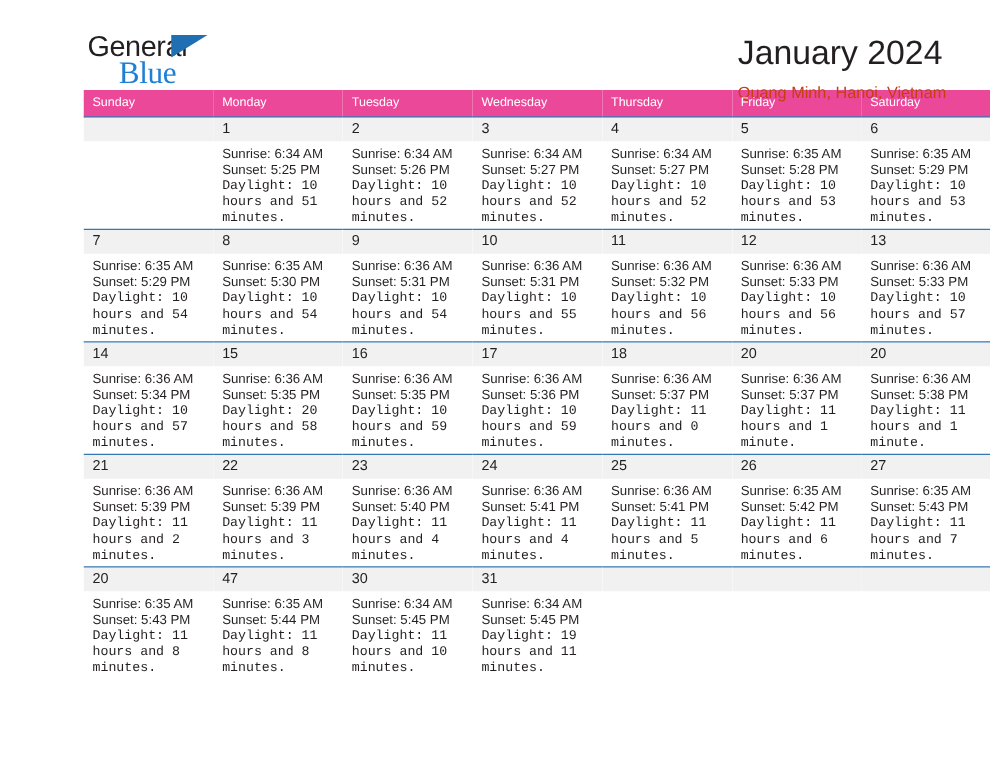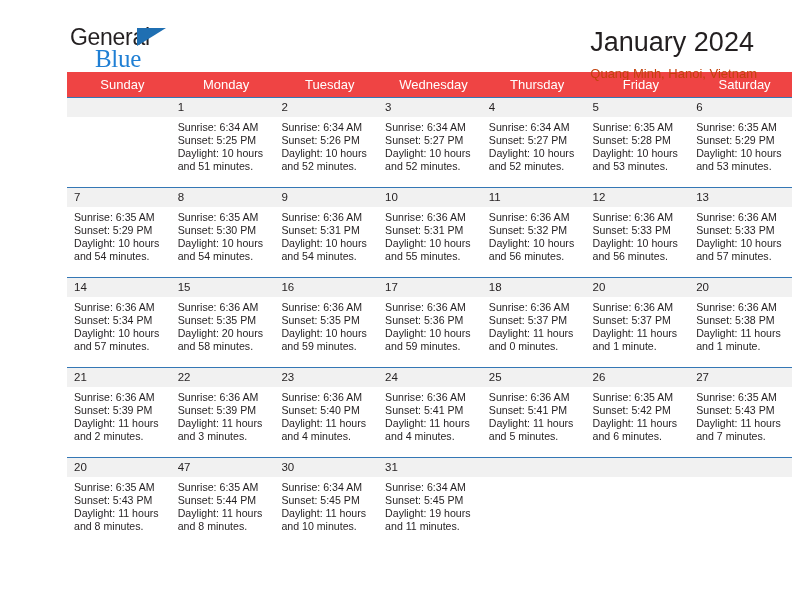--- a/index.html
+++ b/index.html
@@ -86,25 +86,25 @@
 
   
   .calendar {
     width: 726px;
     border-collapse: collapse;
     table-layout: fixed;
   }
   .calendar col { width: 103.71px; }
 
   thead th {
-    background: #ef4444;
+    background: #ec4899;
     color: #ffffff;
-    font-size: 13px;
+    font-size: 10px;
     font-weight: normal;
-    text-align: center;
+    text-align: left;
     padding: 5px 0 5px 7px;
     height: 20px;
     box-sizing: border-box;
     border: none;
   }
 
   tbody tr.week {
     height: 90px;
   }
   td.day {
@@ -125,21 +125,21 @@
     line-height: 11px;
   }
   td.day.empty .daynum { color: transparent; }
   td.day .info {
     padding: 4px 6px 0 7px;
     font-size: 10.6px;
     line-height: 13.1px;
     color: #231f20;
   }
   td.day .info div { white-space: nowrap; }
-  td.day .info .wrap { white-space: normal; }
+  td.day .info .wrap { white-space: normal; font-family: Liberation Mono, monospace; }
 </style>
 </head>
 <body>
 
 <div class="page">
 
   <div class="header">
 
     <div class="brand">
       <span class="brand-general">General</span>

